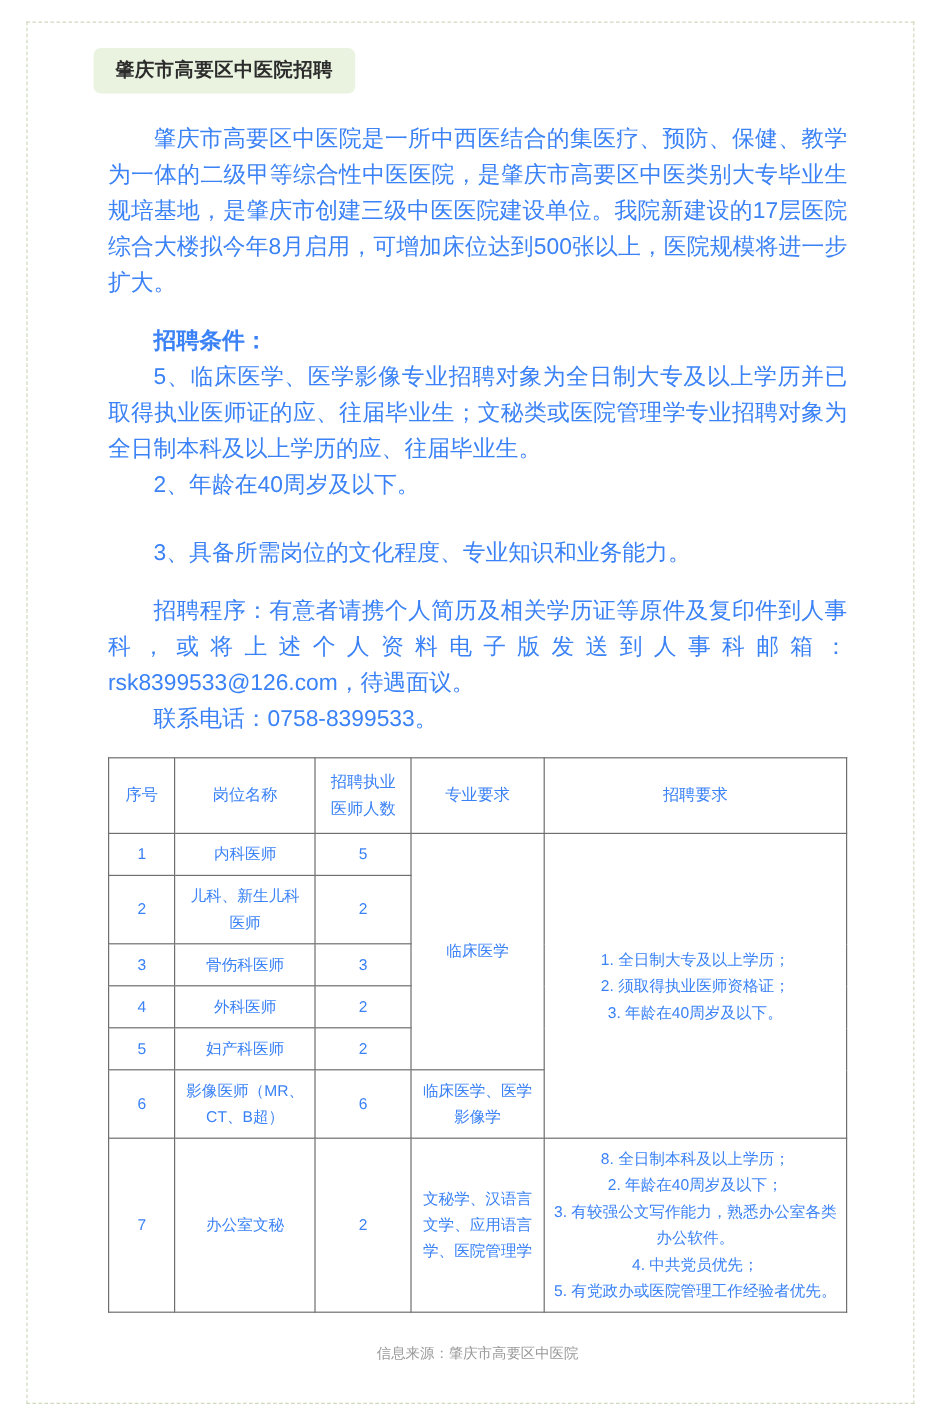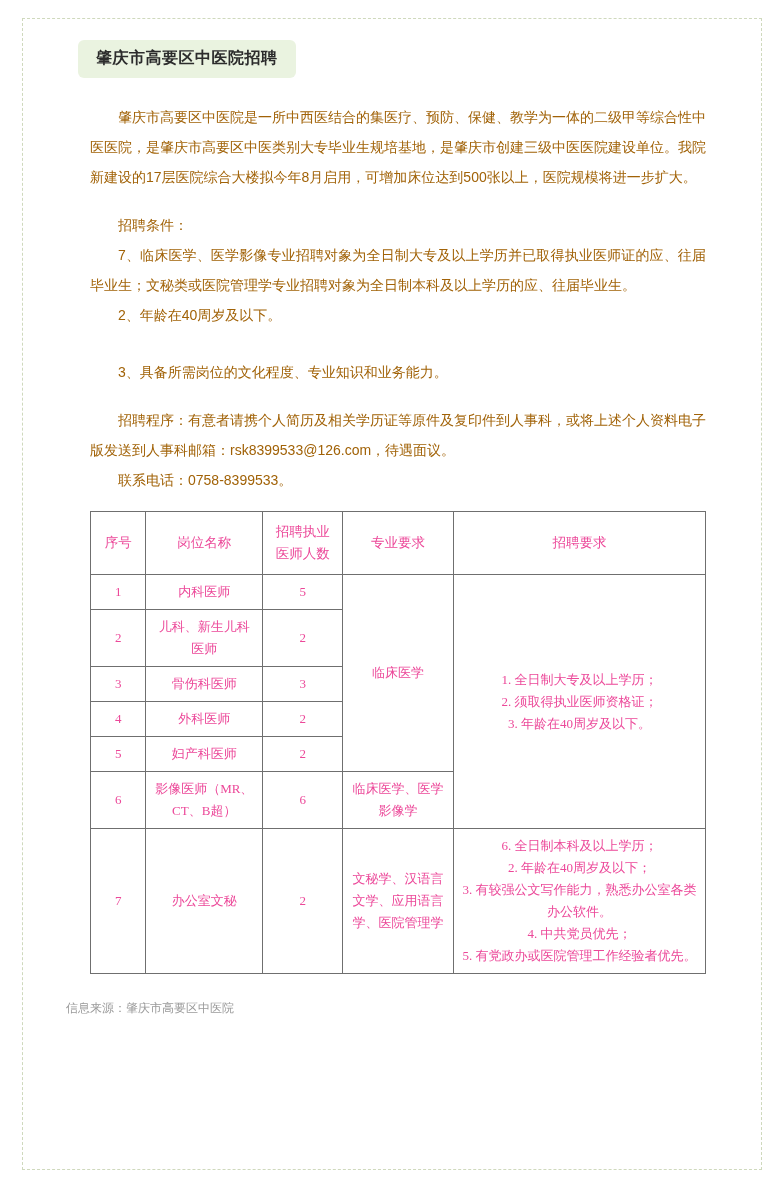--- a/index.html
+++ b/index.html
@@ -43,23 +43,23 @@
     background: #eaf3e0;
     border-radius: 6px;
     padding: 8px 18px 9px 18px;
     font-size: 16px;
     font-weight: bold;
     color: #2c2c2c;
     letter-spacing: 0.5px;
   }
   .body-text {
     padding: 10px 24px 0 24px;
-    font-size: 14px;
+    font-size: 19px;
     line-height: 30px;
-    color: #a16207;
+    color: #3b82f6;
   }
   .para {
     margin: 0 0 18px 0;
     text-align: justify;
   }
   .para.indent {
     text-indent: 2em;
   }
   .para.tight {
     margin-bottom: 0;
@@ -67,22 +67,21 @@
   .line {
     display: block;
   }
   .table-wrap {
     padding: 16px 24px 0 24px;
   }
   table.jobs {
     border-collapse: collapse;
     width: 100%;
     font-size: 13px;
-    color: #ec4899;
-    font-family: Liberation Serif, serif;
+    color: #3b82f6;
   }
   table.jobs th, table.jobs td {
     border: 1px solid #6f6f6f;
     padding: 6px 6px;
     text-align: center;
     vertical-align: middle;
     line-height: 22px;
   }
   table.jobs th {
     font-weight: normal;
@@ -96,20 +95,21 @@
   }
   td.major {
     line-height: 24px;
   }
   .col-no { width: 9%; }
   .col-post { width: 19%; }
   .col-num { width: 13%; }
   .col-major { width: 18%; }
   .col-req { width: 41%; }
   .footer-src {
+    text-align: center;
     font-size: 12px;
     color: #9a9a9a;
     padding: 26px 0 0 0;
   }
 </style>
 </head>
 <body>
 
 <div class="page">
   <div class="outer-dashed"></div>
@@ -118,22 +118,22 @@
 
     <div class="title-wrap">
       <span class="title-pill">肇庆市高要区中医院招聘</span>
     </div>
 
     <div class="body-text">
 
       <p class="para indent">肇庆市高要区中医院是一所中西医结合的集医疗、预防、保健、教学为一体的二级甲等综合性中医医院，是肇庆市高要区中医类别大专毕业生规培基地，是肇庆市创建三级中医医院建设单位。我院新建设的17层医院综合大楼拟今年8月启用，可增加床位达到500张以上，医院规模将进一步扩大。</p>
 
 
-      <p class="para tight" style="text-indent:2em;">招聘条件：</p>
-      <p class="para tight" style="text-indent:2em;">7、临床医学、医学影像专业招聘对象为全日制大专及以上学历并已取得执业医师证的应、往届毕业生；文秘类或医院管理学专业招聘对象为全日制本科及以上学历的应、往届毕业生。</p>
+      <p class="para tight" style="text-indent:2em;font-weight:bold;">招聘条件：</p>
+      <p class="para tight" style="text-indent:2em;">5、临床医学、医学影像专业招聘对象为全日制大专及以上学历并已取得执业医师证的应、往届毕业生；文秘类或医院管理学专业招聘对象为全日制本科及以上学历的应、往届毕业生。</p>
       <p class="para tight" style="text-indent:2em;">2、年龄在40周岁及以下。</p>
       <p class="para" style="text-indent:2em;margin-top:27px;">3、具备所需岗位的文化程度、专业知识和业务能力。</p>
 
       <p class="para indent tight">招聘程序：有意者请携个人简历及相关学历证等原件及复印件到人事科，或将上述个人资料电子版发送到人事科邮箱：rsk8399533@126.com，待遇面议。</p>
       <p class="para tight" style="text-indent:2em;">联系电话：0758-8399533。</p>
 
     </div>
 
     <div class="table-wrap">
       <table class="jobs">
@@ -186,21 +186,21 @@
             <td>影像医师（MR、CT、B超）</td>
             <td>6</td>
             <td class="major">临床医学、医学影像学</td>
           </tr>
           <tr>
             <td>7</td>
             <td>办公室文秘</td>
             <td>2</td>
             <td class="major">文秘学、汉语言文学、应用语言学、医院管理学</td>
             <td class="req">
-              <span class="line">6. 全日制本科及以上学历；</span>
+              <span class="line">8. 全日制本科及以上学历；</span>
               <span class="line">2. 年龄在40周岁及以下；</span>
               <span class="line">3. 有较强公文写作能力，熟悉办公室各类办公软件。</span>
               <span class="line">4. 中共党员优先；</span>
               <span class="line">5. 有党政办或医院管理工作经验者优先。</span>
             </td>
           </tr>
         </tbody>
       </table>
     </div>
 

